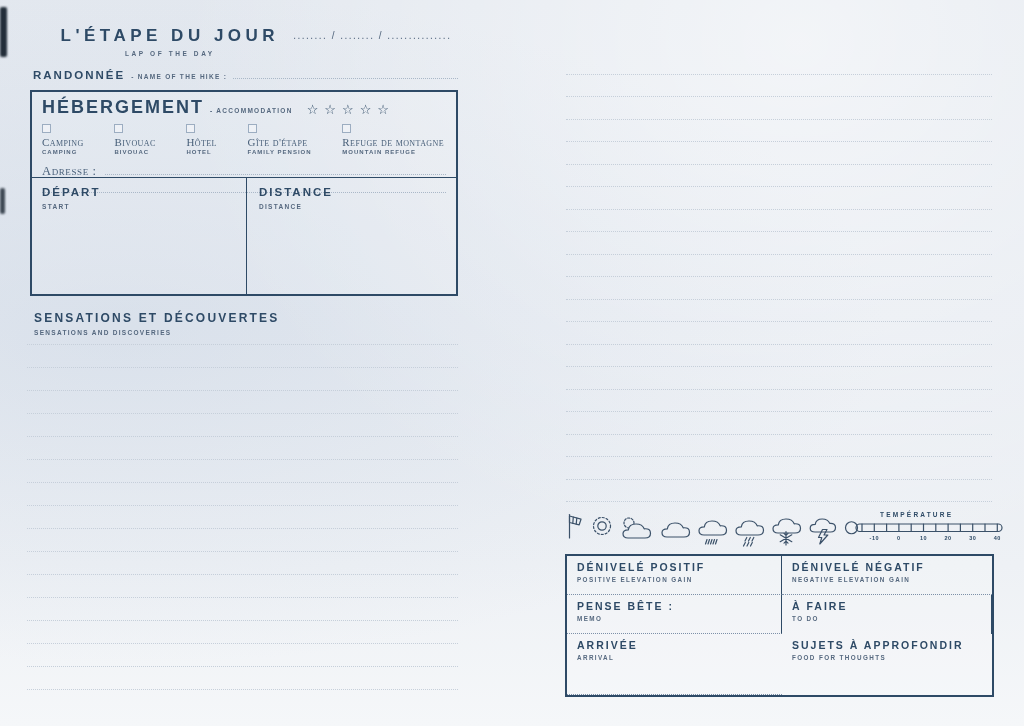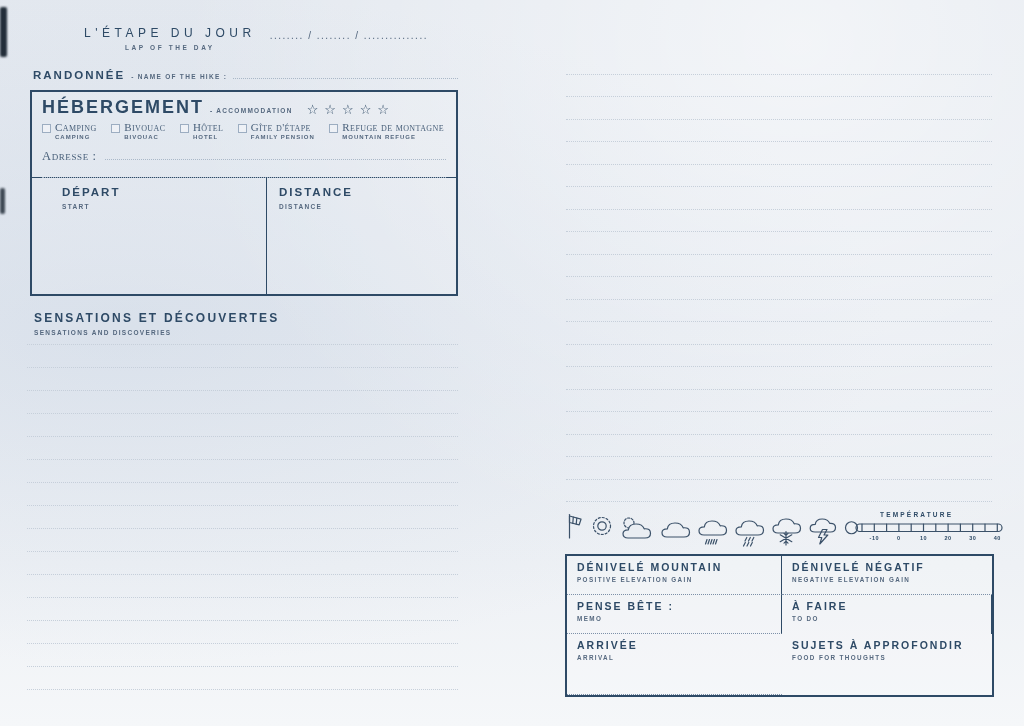--- a/index.html
+++ b/index.html
@@ -26,51 +26,51 @@
   
   .h-fr{font-weight:bold;letter-spacing:2px;font-size:11.5px;color:var(--ink);}
   .h-en{font-weight:bold;letter-spacing:1.3px;font-size:6.5px;color:var(--ink-soft);}
   .serif-label{font-family:"Liberation Serif",serif;font-variant:small-caps;
     font-size:12.5px;letter-spacing:.6px;color:var(--serif);}
 
   
   .title-block{position:absolute;top:26px;left:0;width:100%;display:flex;
     justify-content:center;align-items:flex-start;gap:14px;}
   .title-col{text-align:center;}
-  .title-col h1{font-size:12px;font-weight:normal;letter-spacing:4.5px;color:var(--ink);}
+  .title-col h1{font-size:17px;font-weight:bold;letter-spacing:4.5px;color:var(--ink);}
   .title-sub{margin-top:4px;font-size:6.5px;font-weight:bold;letter-spacing:2.6px;color:var(--ink-soft);}
   .date-dots{margin-top:4px;font-size:10px;letter-spacing:1.5px;color:var(--ink-soft);}
 
   
   .hike-row{position:absolute;top:68px;left:33px;width:425px;display:flex;align-items:baseline;gap:6px;}
   .dotfill{flex:1;border-bottom:1px dotted var(--dot);height:11px;}
 
   
   .main-box{position:absolute;top:90px;left:30px;width:428px;height:206px;
     border:2px solid var(--ink);display:flex;flex-direction:column;background:rgba(255,255,255,.12);}
   .sec{padding:5px 10px 0 10px;}
   .sec-acc{height:86px;border-bottom:1.5px solid var(--ink);}
   .sec-rest{height:80px;border-bottom:1.5px solid var(--ink);}
   .sec-head{display:flex;align-items:baseline;gap:6px;}
   .stars{font-size:13px;letter-spacing:6px;color:var(--ink);margin-left:8px;transform:translateY(1px);}
   .opts{display:flex;justify-content:space-between;margin-top:4px;padding-right:2px;}
-  .opt{display:flex;gap:4px;align-items:flex-start;}
+  .opt{display:flex;gap:4px;align-items:flex-start;flex-direction:column;}
   .cb{width:9px;height:9px;border:1px solid #9cadc1;background:#eef1f6;margin-top:2px;flex:0 0 auto;}
   .opt-fr{display:block;font-family:"Liberation Serif",serif;font-variant:small-caps;
     font-size:11px;letter-spacing:.4px;color:var(--serif);line-height:10px;}
   .opt-en{display:block;font-size:6px;font-weight:bold;letter-spacing:1px;color:var(--ink-soft);margin-top:2px;}
   .addr-row{display:flex;align-items:baseline;gap:8px;margin-top:8px;}
   .addr-row .dotfill{height:12px;}
   .dotline{border-bottom:1px dotted var(--dot);}
   .dl-a{margin-top:13px;}
   .dl-r1{margin-top:24px;}
   .dl-r2{margin-top:13px;}
   .spec-row{display:flex;align-items:baseline;gap:8px;margin-top:8px;}
   .spec-row .dotfill{height:12px;}
-  .sec-bottom{flex:1;display:flex;margin-left:20px;}
+  .sec-bottom{flex:1;display:flex;}
   .cell-start{width:215px;border-right:1.5px solid var(--ink);padding:4px 10px;}
   .cell-dist{flex:1;padding:4px 12px;}
   .sub-en{display:block;margin-top:3px;font-size:6.5px;font-weight:bold;letter-spacing:1.3px;color:var(--ink-soft);}
 
   
   .sens-head{position:absolute;top:308px;left:34px;}
   .sens-head .h-fr{font-size:12px;letter-spacing:2.2px;}
   .sens-head .h-en{display:block;margin-top:3px;}
 
   
@@ -302,21 +302,21 @@
           <text class="tick-label" x="81.5" y="22" text-anchor="middle">10</text>
           <text class="tick-label" x="106.1" y="22" text-anchor="middle">20</text>
           <text class="tick-label" x="130.7" y="22" text-anchor="middle">30</text>
           <text class="tick-label" x="155.3" y="22" text-anchor="middle">40</text>
         </svg>
       </div>
     </div>
 
     <div class="summary">
       <div class="cell cl rt">
-        <div class="c-fr">DÉNIVELÉ  MOUNTAIN</div>
+        <div class="c-fr">DÉNIVELÉ  POSITIF</div>
         <div class="c-en">POSITIVE ELEVATION GAIN</div>
       </div>
       <div class="cell rt">
         <div class="c-fr">DÉNIVELÉ NÉGATIF</div>
         <div class="c-en">NEGATIVE ELEVATION GAIN</div>
       </div>
       <div class="cell cl rt">
         <div class="c-fr">PENSE BÊTE :</div>
         <div class="c-en">MEMO</div>
       </div>

